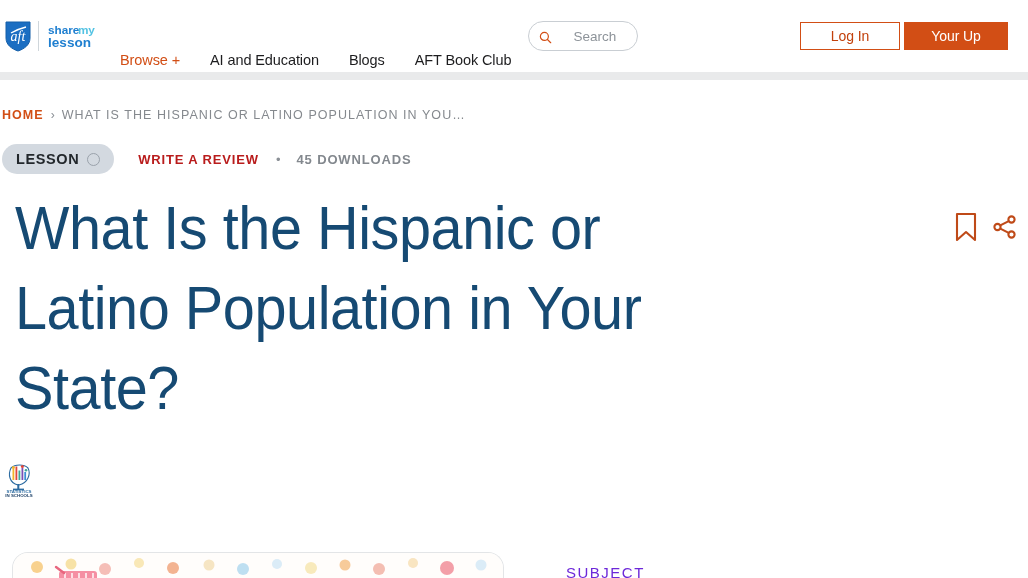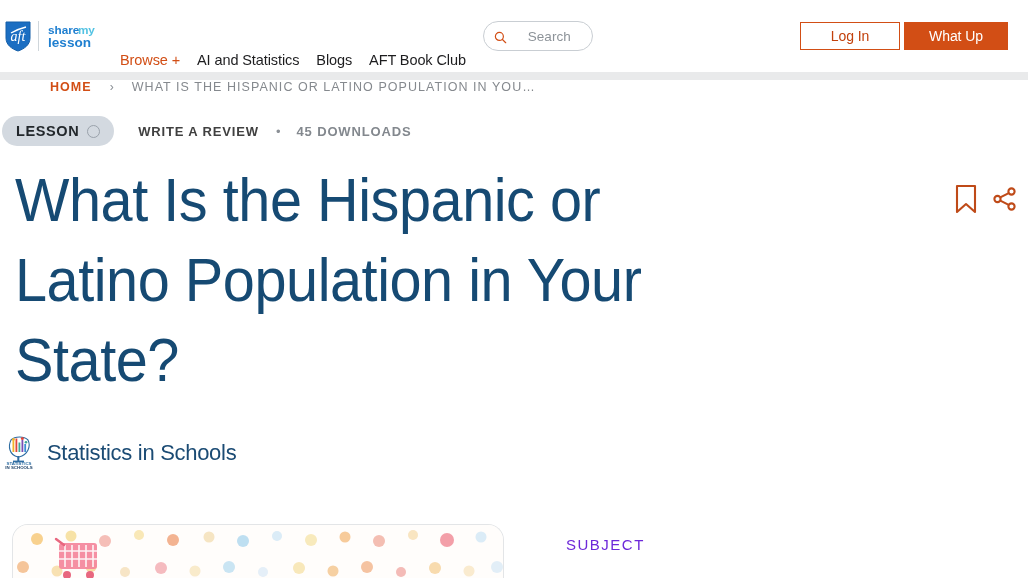--- a/index.html
+++ b/index.html
@@ -38,21 +38,21 @@
     background: #cfd6db;
     margin: 0 9px 0 6px;
   }
 
   .sml-wordmark { display: block; line-height: 0; }
 
   
   .nav-links {
     display: flex;
     align-items: flex-start;
-    gap: 17px;
+    gap: 30px;
     flex-shrink: 0;
     margin-top: 48px;
   }
   .nav-link {
     font-size: 14.5px;
     color: #1d1d1f;
     text-decoration: none;
     white-space: nowrap;
     letter-spacing: -0.1px;
     cursor: pointer;
@@ -134,24 +134,24 @@
   
   .page {
     padding: 0 0 0 2px;
     position: relative;
   }
 
   
   .breadcrumb {
     display: flex;
     align-items: center;
-    gap: 18px;
+    gap: 7px;
+    padding-top: 28px;
     font-size: 12.5px;
     letter-spacing: 1.05px;
-    margin-left: 48px;
   }
   .crumb-home { color: #d24e15; text-decoration: none; cursor: pointer; font-weight: 600; }
   .crumb-sep { color: #8b9096; font-size: 12px; letter-spacing: 0; }
   .crumb-current { color: #85898e; font-weight: 400; white-space: nowrap; }
 
   
   .meta-row {
     display: flex;
     align-items: center;
     margin-top: 22px;
@@ -173,21 +173,21 @@
     letter-spacing: 0.6px;
   }
   .pill-circle {
     width: 13px;
     height: 13px;
     border-radius: 50%;
     border: 1.3px solid #9aa2ab;
   }
   .write-review {
     margin-left: 24px;
-    color: #404040;
+    color: #b91c1c;
     font-size: 13px;
     font-weight: 700;
     letter-spacing: 0.85px;
     text-decoration: none;
     cursor: pointer;
   }
   .meta-dot {
     margin-left: 17px;
     color: #8b9096;
     font-size: 13px;
@@ -301,38 +301,38 @@
       <svg viewBox="0 0 64 30" width="58" height="28">
         <text x="0" y="13" font-family="Liberation Sans, sans-serif" font-weight="bold" font-size="13" fill="#1f7fd0">share</text>
         <text x="33" y="13" font-family="Liberation Sans, sans-serif" font-weight="bold" font-size="13" fill="#53c3e3">my</text>
         <text x="0" y="27" font-family="Liberation Sans, sans-serif" font-weight="bold" font-size="15" fill="#1f7fd0">lesson</text>
       </svg>
     </span>
   </div>
 
   <nav class="nav-links">
     <a class="nav-link accent" href="#">Browse +</a>
-    <a class="nav-link" href="#">AI and Statistics</a>
+    <a class="nav-link" href="#">AI and Education</a>
     <a class="nav-link" href="#">Blogs</a>
     <a class="nav-link" href="#">AFT Book Club</a>
   </nav>
 
   <div class="search-box">
     <span class="search-icon">
       <svg viewBox="0 0 14 14" width="13" height="13">
         <circle cx="5.8" cy="5.8" r="4.3" fill="none" stroke="#d24e15" stroke-width="1.3"></circle>
         <line x1="9.1" y1="9.1" x2="12.6" y2="12.6" stroke="#d24e15" stroke-width="1.3" stroke-linecap="round"></line>
       </svg>
     </span>
     <input class="search-input" type="text" placeholder="Search" style="">
   </div>
 
   <div class="auth-group">
     <button class="btn-login">Log In</button>
-    <button class="btn-signup">What Up</button>
+    <button class="btn-signup">Your Up</button>
   </div>
 </div>
 
 <div class="nav-underband"></div>
 
 <div class="page">
 
   <div class="breadcrumb">
     <a class="crumb-home" href="#">HOME</a>
     <span class="crumb-sep">›</span>
@@ -387,21 +387,20 @@
           <rect x="16.5" y="5" width="1.8" height="12" fill="#7a4fb5"></rect>
           <rect x="19.3" y="9" width="1.8" height="8" fill="#3b8fd4"></rect>
           <circle cx="8.4" cy="4.6" r="1.5" fill="#f0b429"></circle>
           <circle cx="17.4" cy="3.4" r="1.5" fill="#e0473c"></circle>
           <circle cx="21" cy="7.2" r="1.3" fill="#3fa796"></circle>
         </g>
         <text x="17" y="31.4" font-family="Liberation Sans, sans-serif" font-weight="bold" font-size="4.4" fill="#2d6ca2" text-anchor="middle">STATISTICS</text>
         <text x="17" y="35.4" font-family="Liberation Sans, sans-serif" font-weight="bold" font-size="4.4" fill="#1b3f66" text-anchor="middle">IN SCHOOLS</text>
       </svg>
     </span>
-    <span class="author-name">Statistics in Schools</span>
   </div>
 
   <div class="lower">
 
     <div class="thumb">
       <svg viewBox="0 0 492 60" width="492" height="60">
         <rect x="0" y="0" width="492" height="60" fill="#fffdfb"></rect>
         <g opacity="0.75">
           <circle cx="24" cy="14" r="6" fill="#f6c26a"></circle>
           <circle cx="58" cy="11" r="5.5" fill="#f5d98a"></circle>

